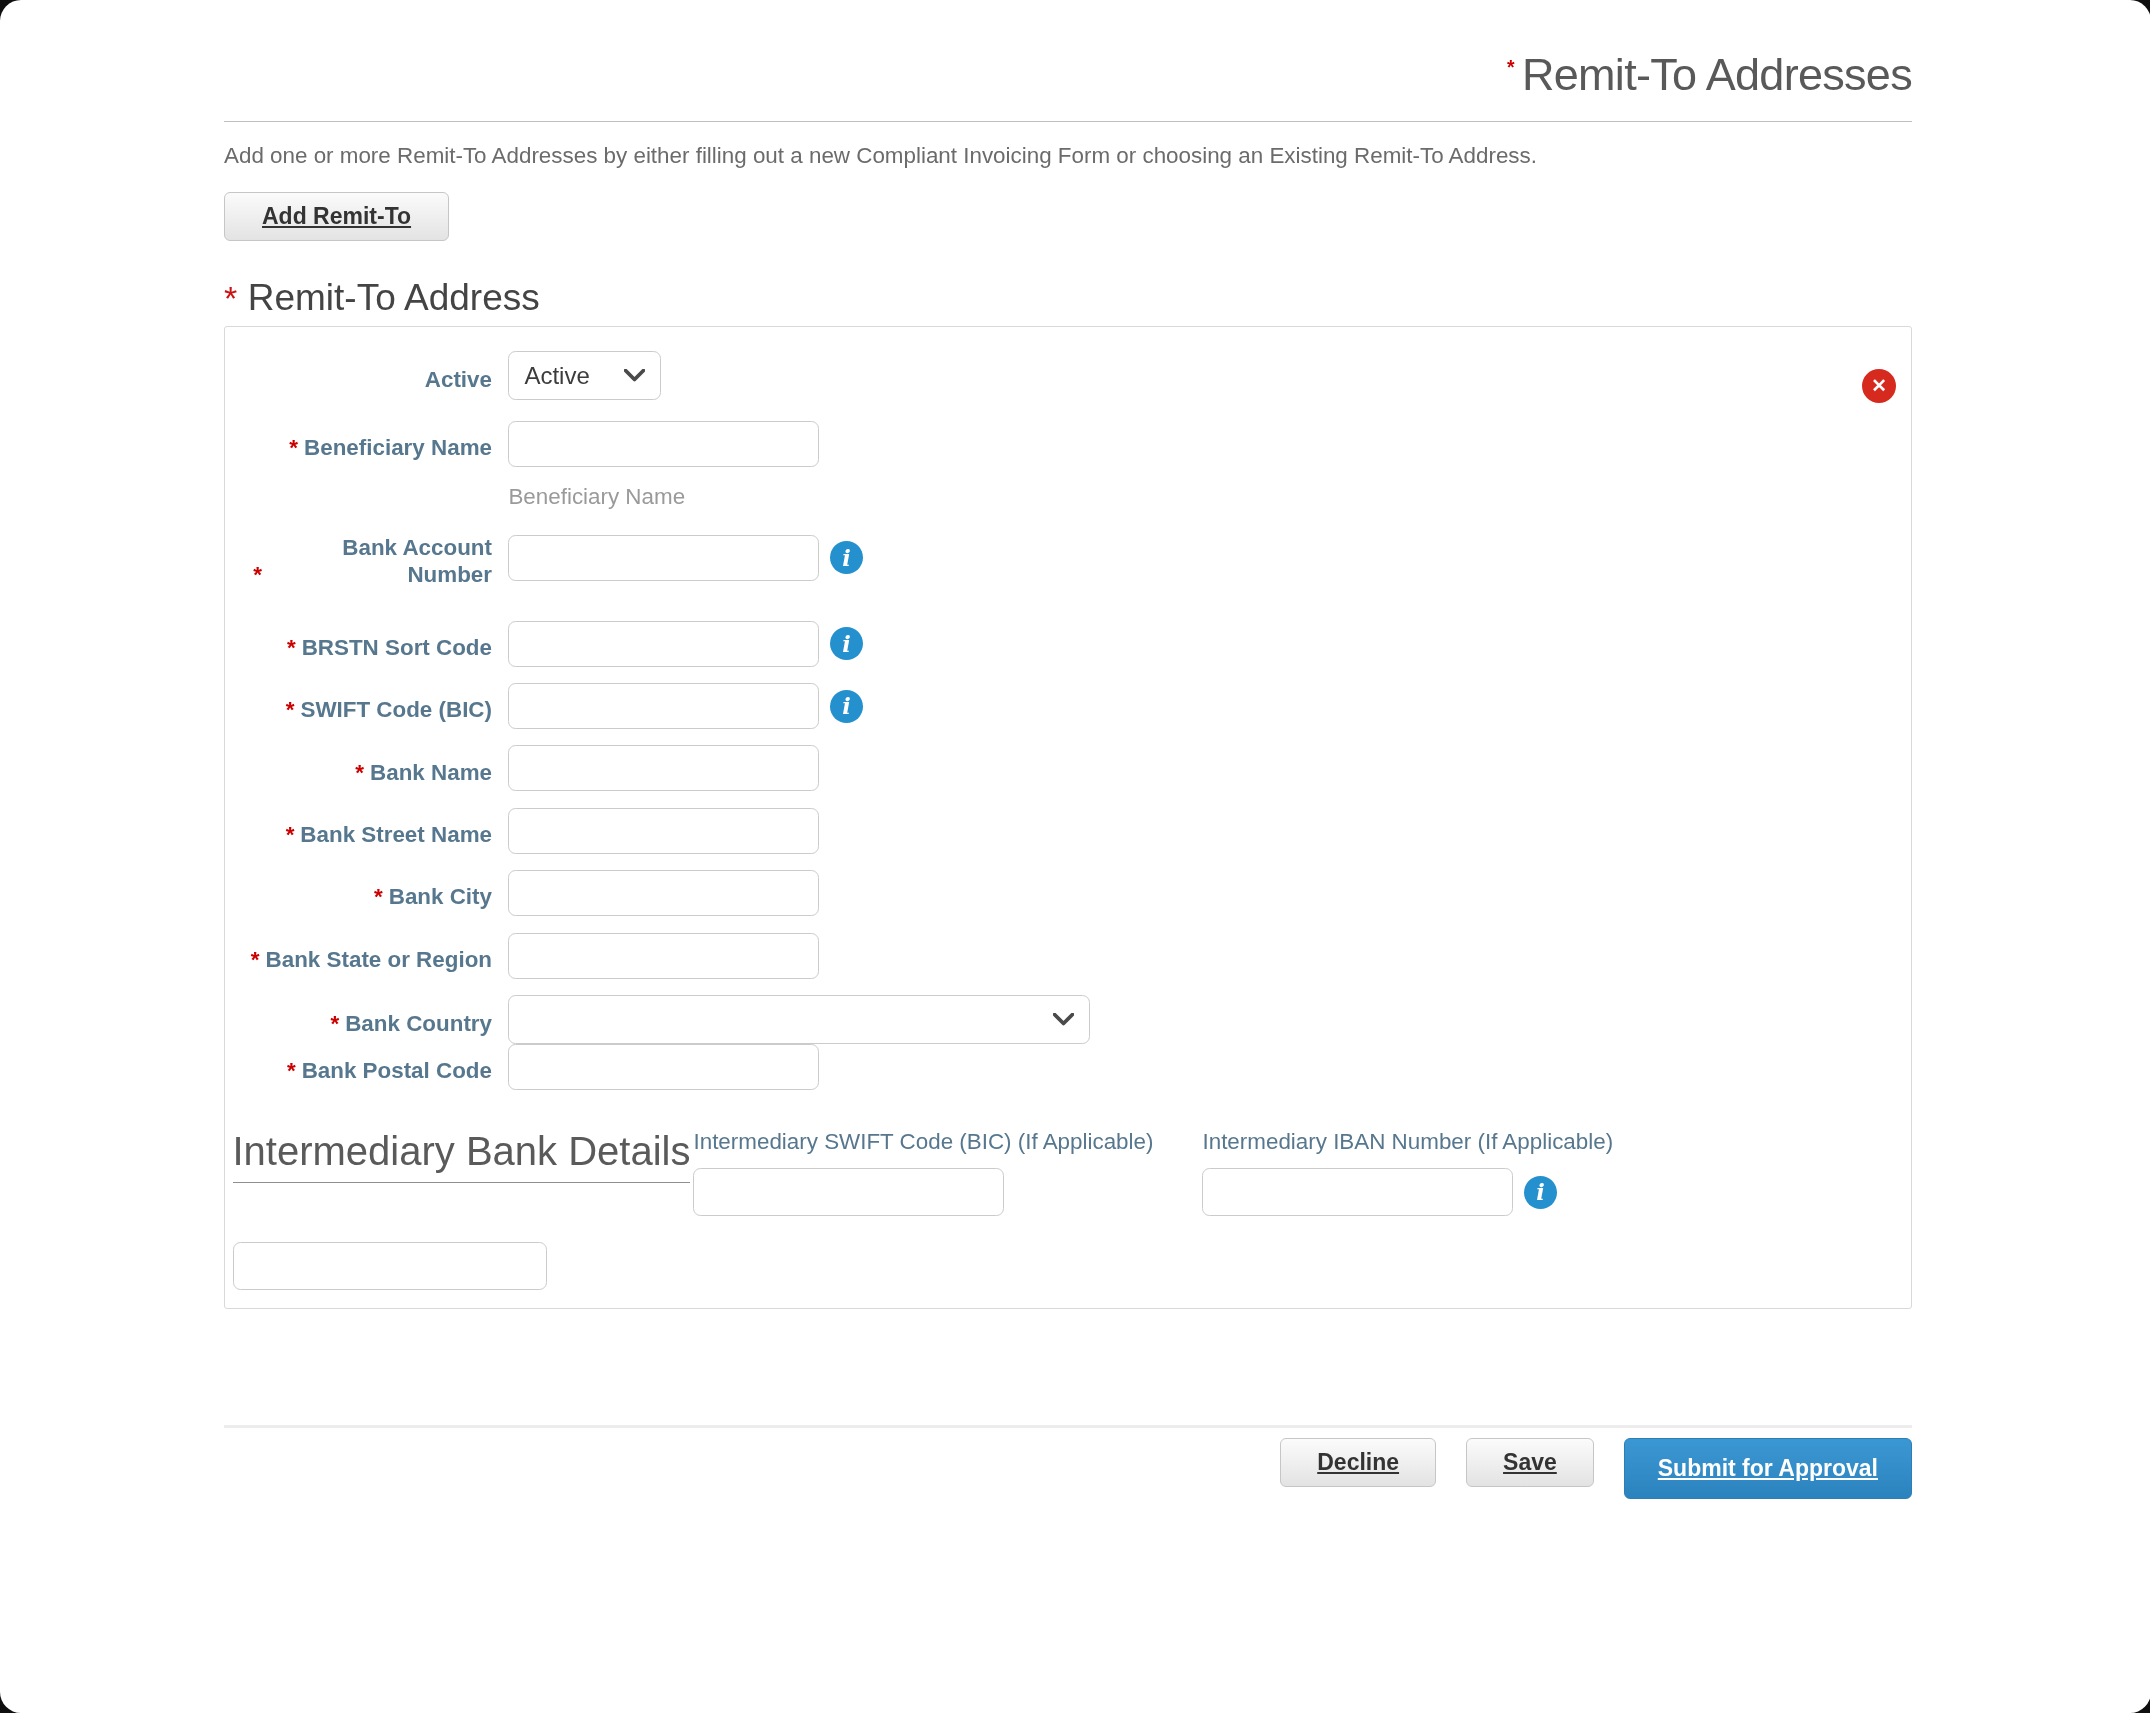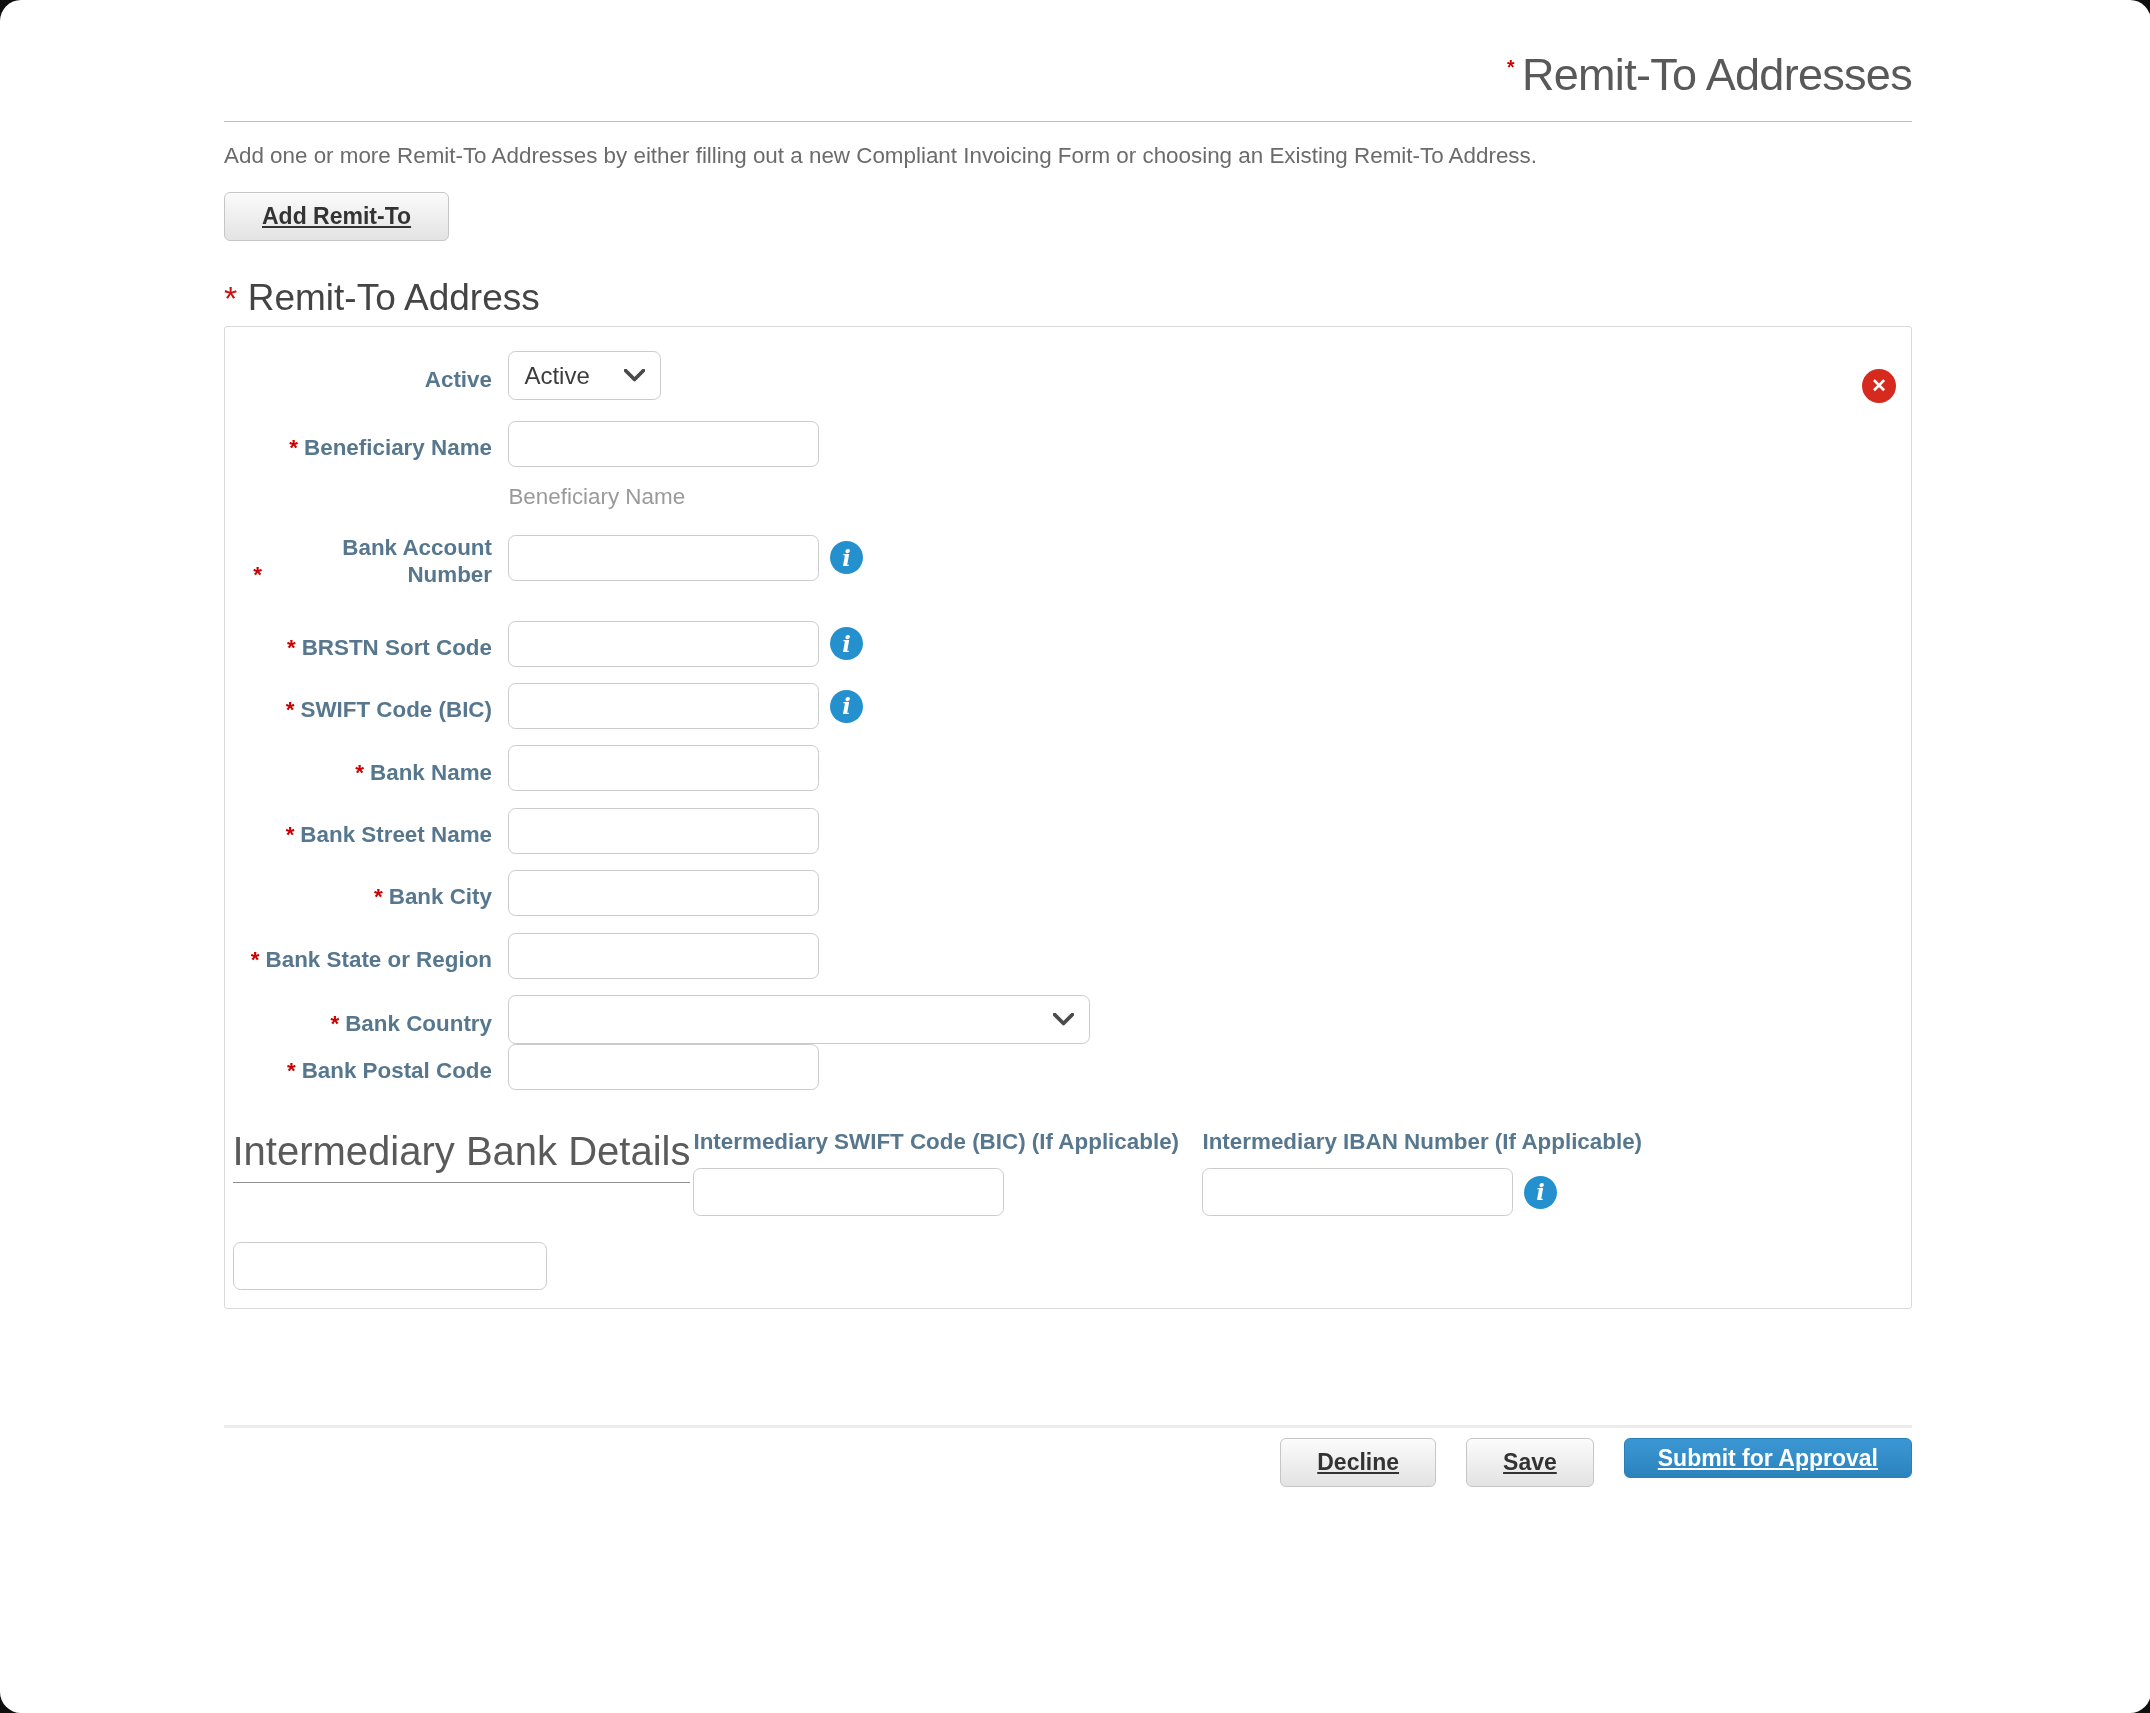--- a/index.html
+++ b/index.html
@@ -14,21 +14,21 @@
   .page-title-row{margin:0;padding-top:43px;line-height:49px;white-space:nowrap;text-align:right;}
   .title-asterisk{color:#cc0000;font-size:19.4px;font-weight:bold;vertical-align:16.4px;margin-right:7.5px;}
   .page-title{display:inline;font-size:45px;font-weight:300;color:#595959;letter-spacing:-0.7px;}
   .title-rule{border:none;border-top:1.5px solid #bfbfbf;margin:15px 0 0 0;}
   .intro{margin:21px 0 0 0;font-size:22.4px;color:#6b6b6b;}
 
   .btn{display:inline-flex;align-items:center;justify-content:center;
        border-radius:6px;font-weight:bold;font-size:23px;cursor:pointer;box-sizing:border-box;text-decoration:underline;}
   .btn-gray{height:49px;padding:0 36px;color:#333;
        background:linear-gradient(#fbfbfb,#e3e3e3);border:1.5px solid #c6c6c6;}
-  .btn-primary{height:40px;padding:0 33px;color:#fff;
+  .btn-primary{height:61px;padding:0 33px;color:#fff;
        background:linear-gradient(#3b97d3,#2b83bd);border:1.5px solid #2a7fb6;}
   .add-remit{margin-top:22.4px;height:49px;padding:0 37px;}
 
   .section-heading{margin:36px 0 0 0;font-size:37px;font-weight:300;color:#444;line-height:42px;}
   .section-asterisk{color:#cc1111;font-size:34px;font-weight:400;margin-right:10.5px;}
 
   
   .panel{position:relative;margin-top:7.5px;border:1.5px solid #d9d9d9;border-radius:3px;
          background:#fff;padding-bottom:18px;}
   .close-btn{position:absolute;top:42px;right:15px;width:34px;height:34px;border-radius:50%;
@@ -62,21 +62,21 @@
           background:#2491ce;color:#fff;display:flex;align-items:center;justify-content:center;
           font-family:"DejaVu Serif",serif;font-style:italic;font-weight:bold;font-size:22.4px;cursor:pointer;}
 
   
   .intermediary{margin-top:39px;}
   .int-top{display:flex;align-items:flex-start;}
   .int-heading{margin-left:7.5px;font-size:40px;font-weight:300;color:#5a5a5a;line-height:45px;
           padding-bottom:7.5px;border-bottom:1.5px solid #8f8f8f;white-space:nowrap;}
   .int-cols{display:flex;margin-left:3px;}
   .int-col1{width:509px;}
-  .int-label{font-size:22.4px;font-weight:bold;color:#56778e;white-space:nowrap;margin-bottom:13.4px;}
+  .int-label{font-size:22.4px;font-weight:normal;color:#56778e;white-space:nowrap;margin-bottom:13.4px;}
   .int-input{width:311px;height:48px;}
   .int-input-row{display:flex;align-items:center;}
   .int-bankname{margin:15px 0 0 7.5px;}
   .int-bankname .tinput{margin-top:10.5px;width:314px;height:48px;}
 
   
   .footer-sep{margin-top:116px;height:3px;background:#ececec;border:none;}
   .footer-buttons{margin-top:10.5px;display:flex;justify-content:flex-end;gap:30px;}
 </style>
 </head>

